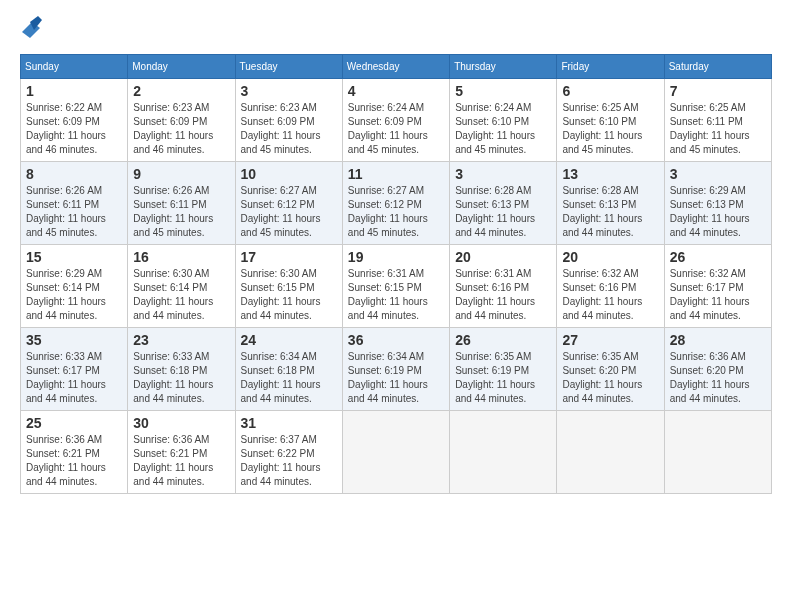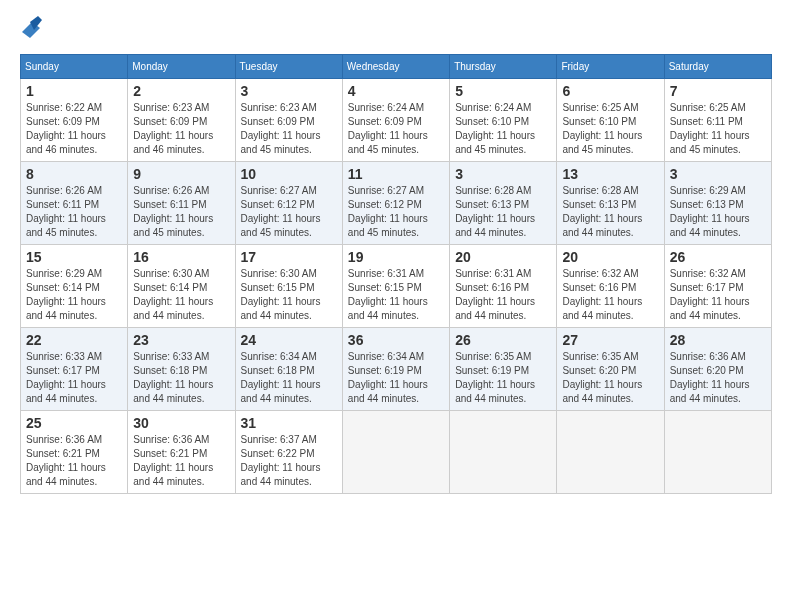--- a/index.html
+++ b/index.html
@@ -160,21 +160,21 @@
         <td><span class="day-number">19</span>
 <span class="day-info">Sunrise: 6:31 AM<br>Sunset: 6:15 PM<br>Daylight: 11 hours and 44 minutes.</span></td>
         <td><span class="day-number">20</span>
 <span class="day-info">Sunrise: 6:31 AM<br>Sunset: 6:16 PM<br>Daylight: 11 hours and 44 minutes.</span></td>
         <td><span class="day-number">20</span>
 <span class="day-info">Sunrise: 6:32 AM<br>Sunset: 6:16 PM<br>Daylight: 11 hours and 44 minutes.</span></td>
         <td><span class="day-number">26</span>
 <span class="day-info">Sunrise: 6:32 AM<br>Sunset: 6:17 PM<br>Daylight: 11 hours and 44 minutes.</span></td>
       </tr>
       <tr>
-        <td><span class="day-number">22</span>
+        <td><span class="day-number">35</span>
 <span class="day-info">Sunrise: 6:33 AM<br>Sunset: 6:17 PM<br>Daylight: 11 hours and 44 minutes.</span></td>
         <td><span class="day-number">23</span>
 <span class="day-info">Sunrise: 6:33 AM<br>Sunset: 6:18 PM<br>Daylight: 11 hours and 44 minutes.</span></td>
         <td><span class="day-number">24</span>
 <span class="day-info">Sunrise: 6:34 AM<br>Sunset: 6:18 PM<br>Daylight: 11 hours and 44 minutes.</span></td>
         <td><span class="day-number">36</span>
 <span class="day-info">Sunrise: 6:34 AM<br>Sunset: 6:19 PM<br>Daylight: 11 hours and 44 minutes.</span></td>
         <td><span class="day-number">26</span>
 <span class="day-info">Sunrise: 6:35 AM<br>Sunset: 6:19 PM<br>Daylight: 11 hours and 44 minutes.</span></td>
         <td><span class="day-number">27</span>

